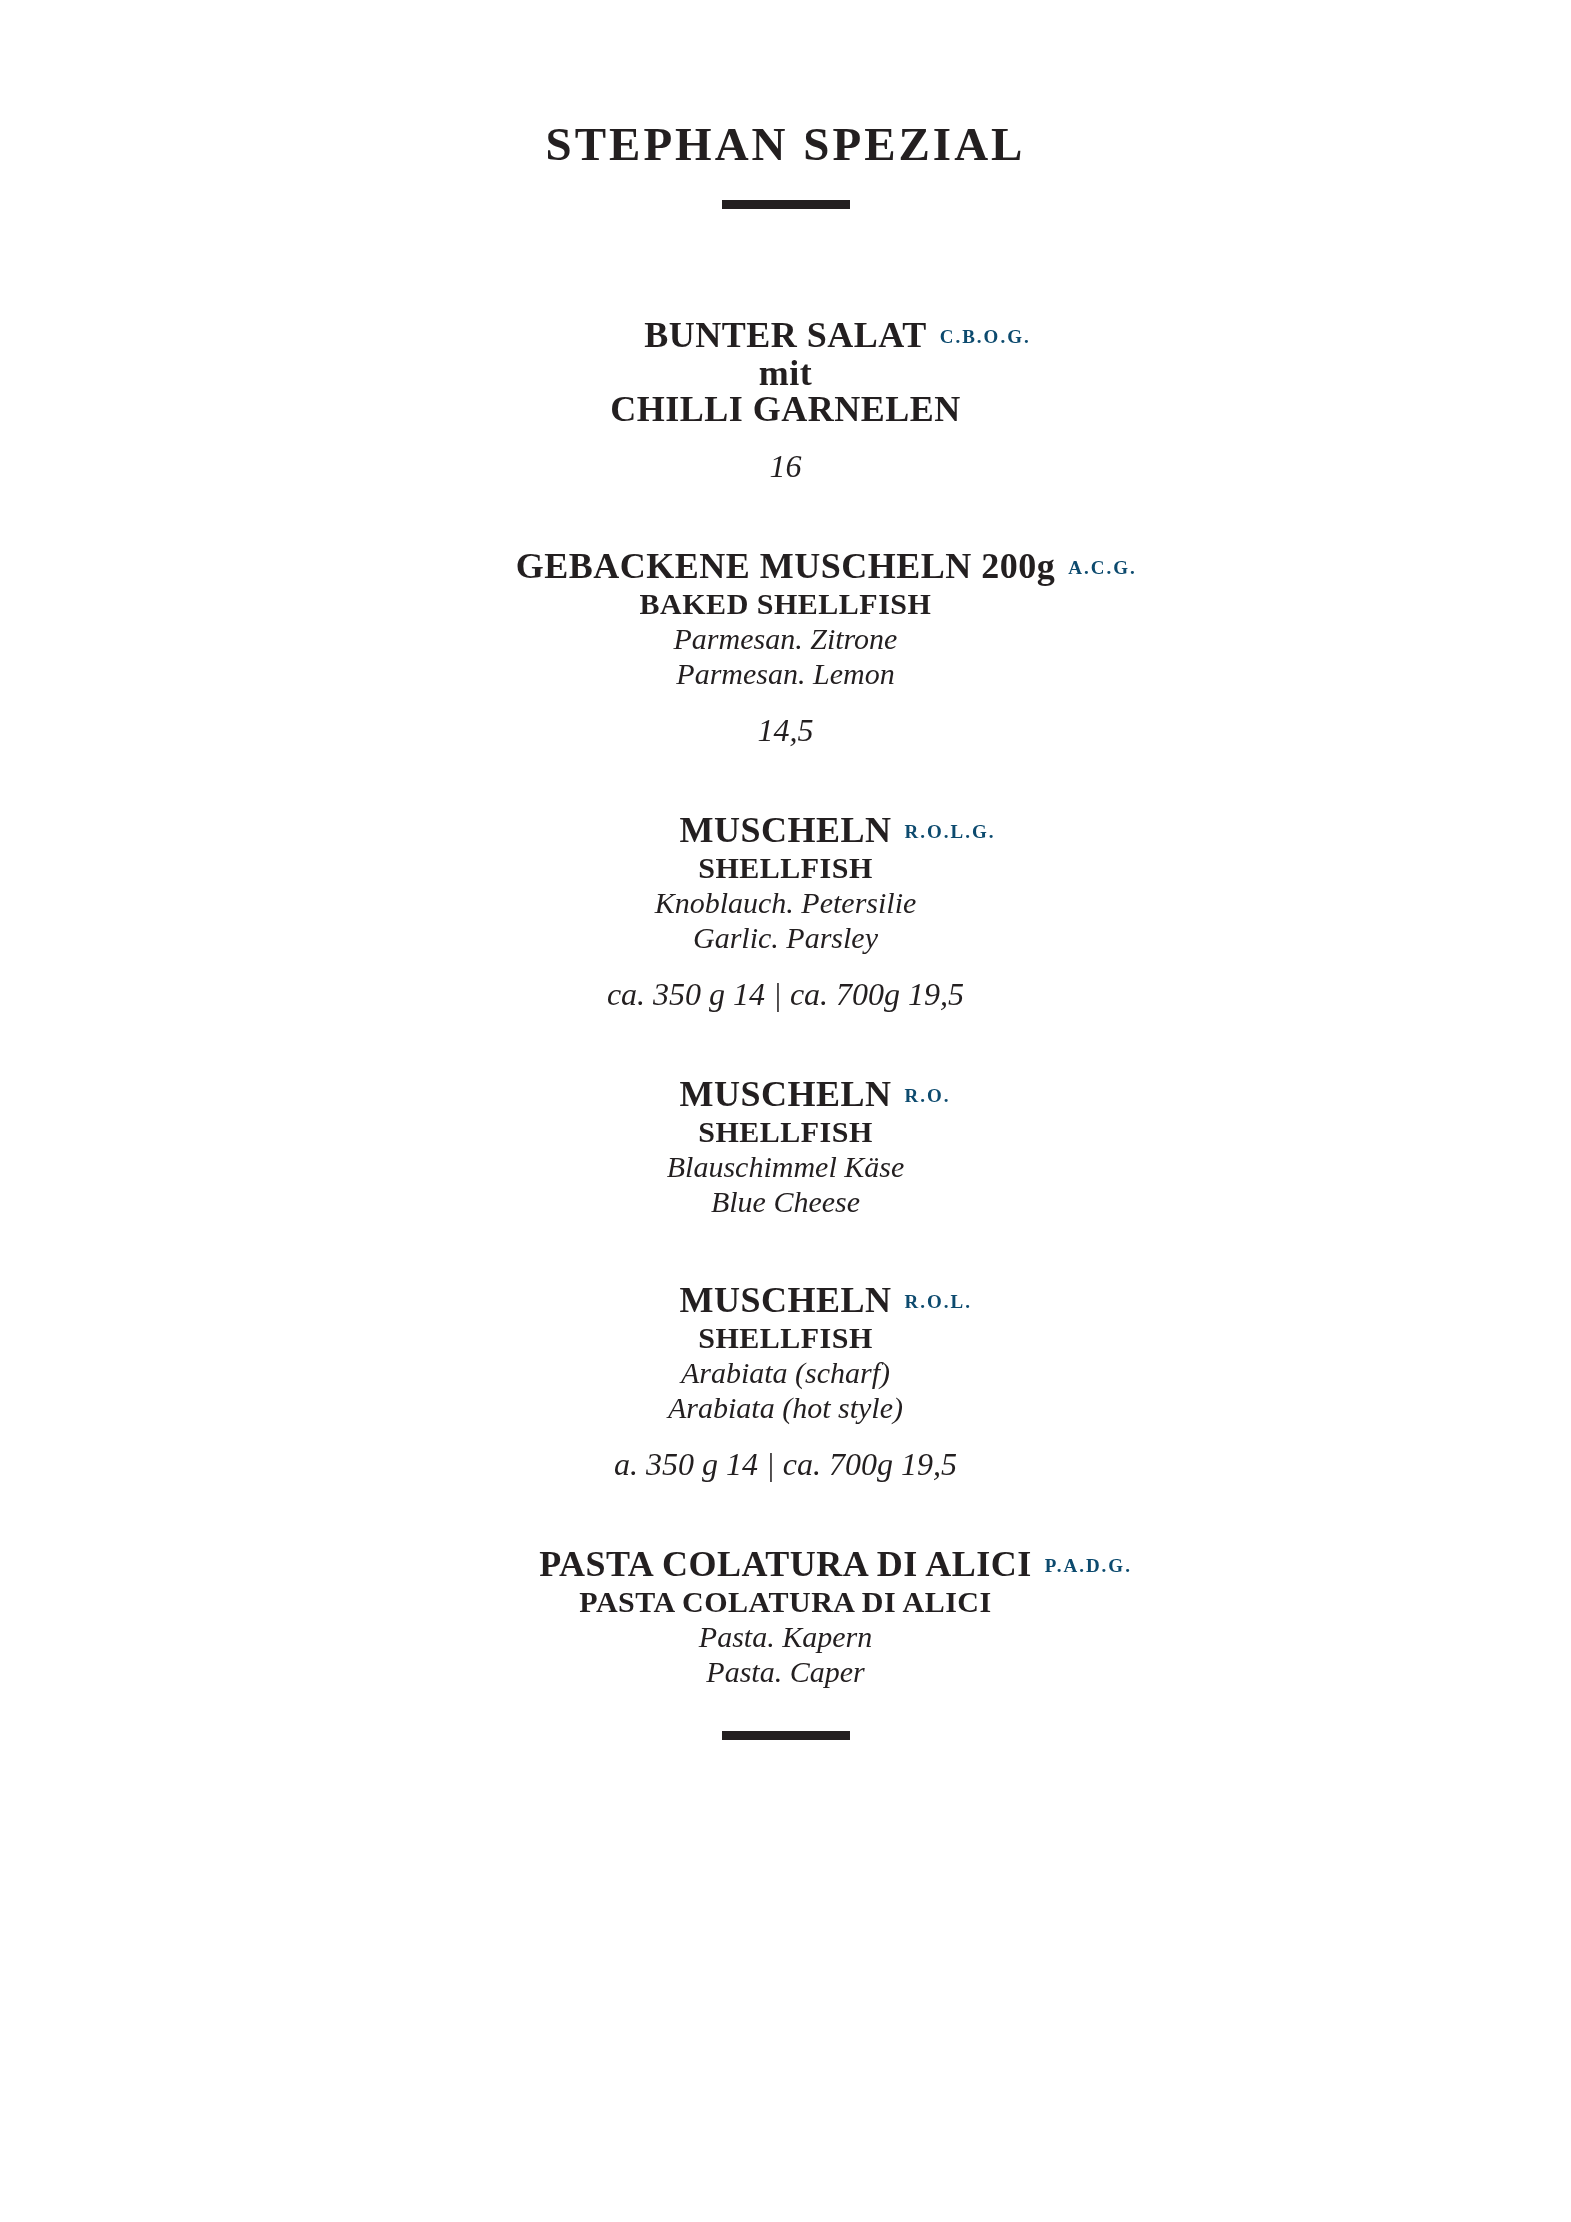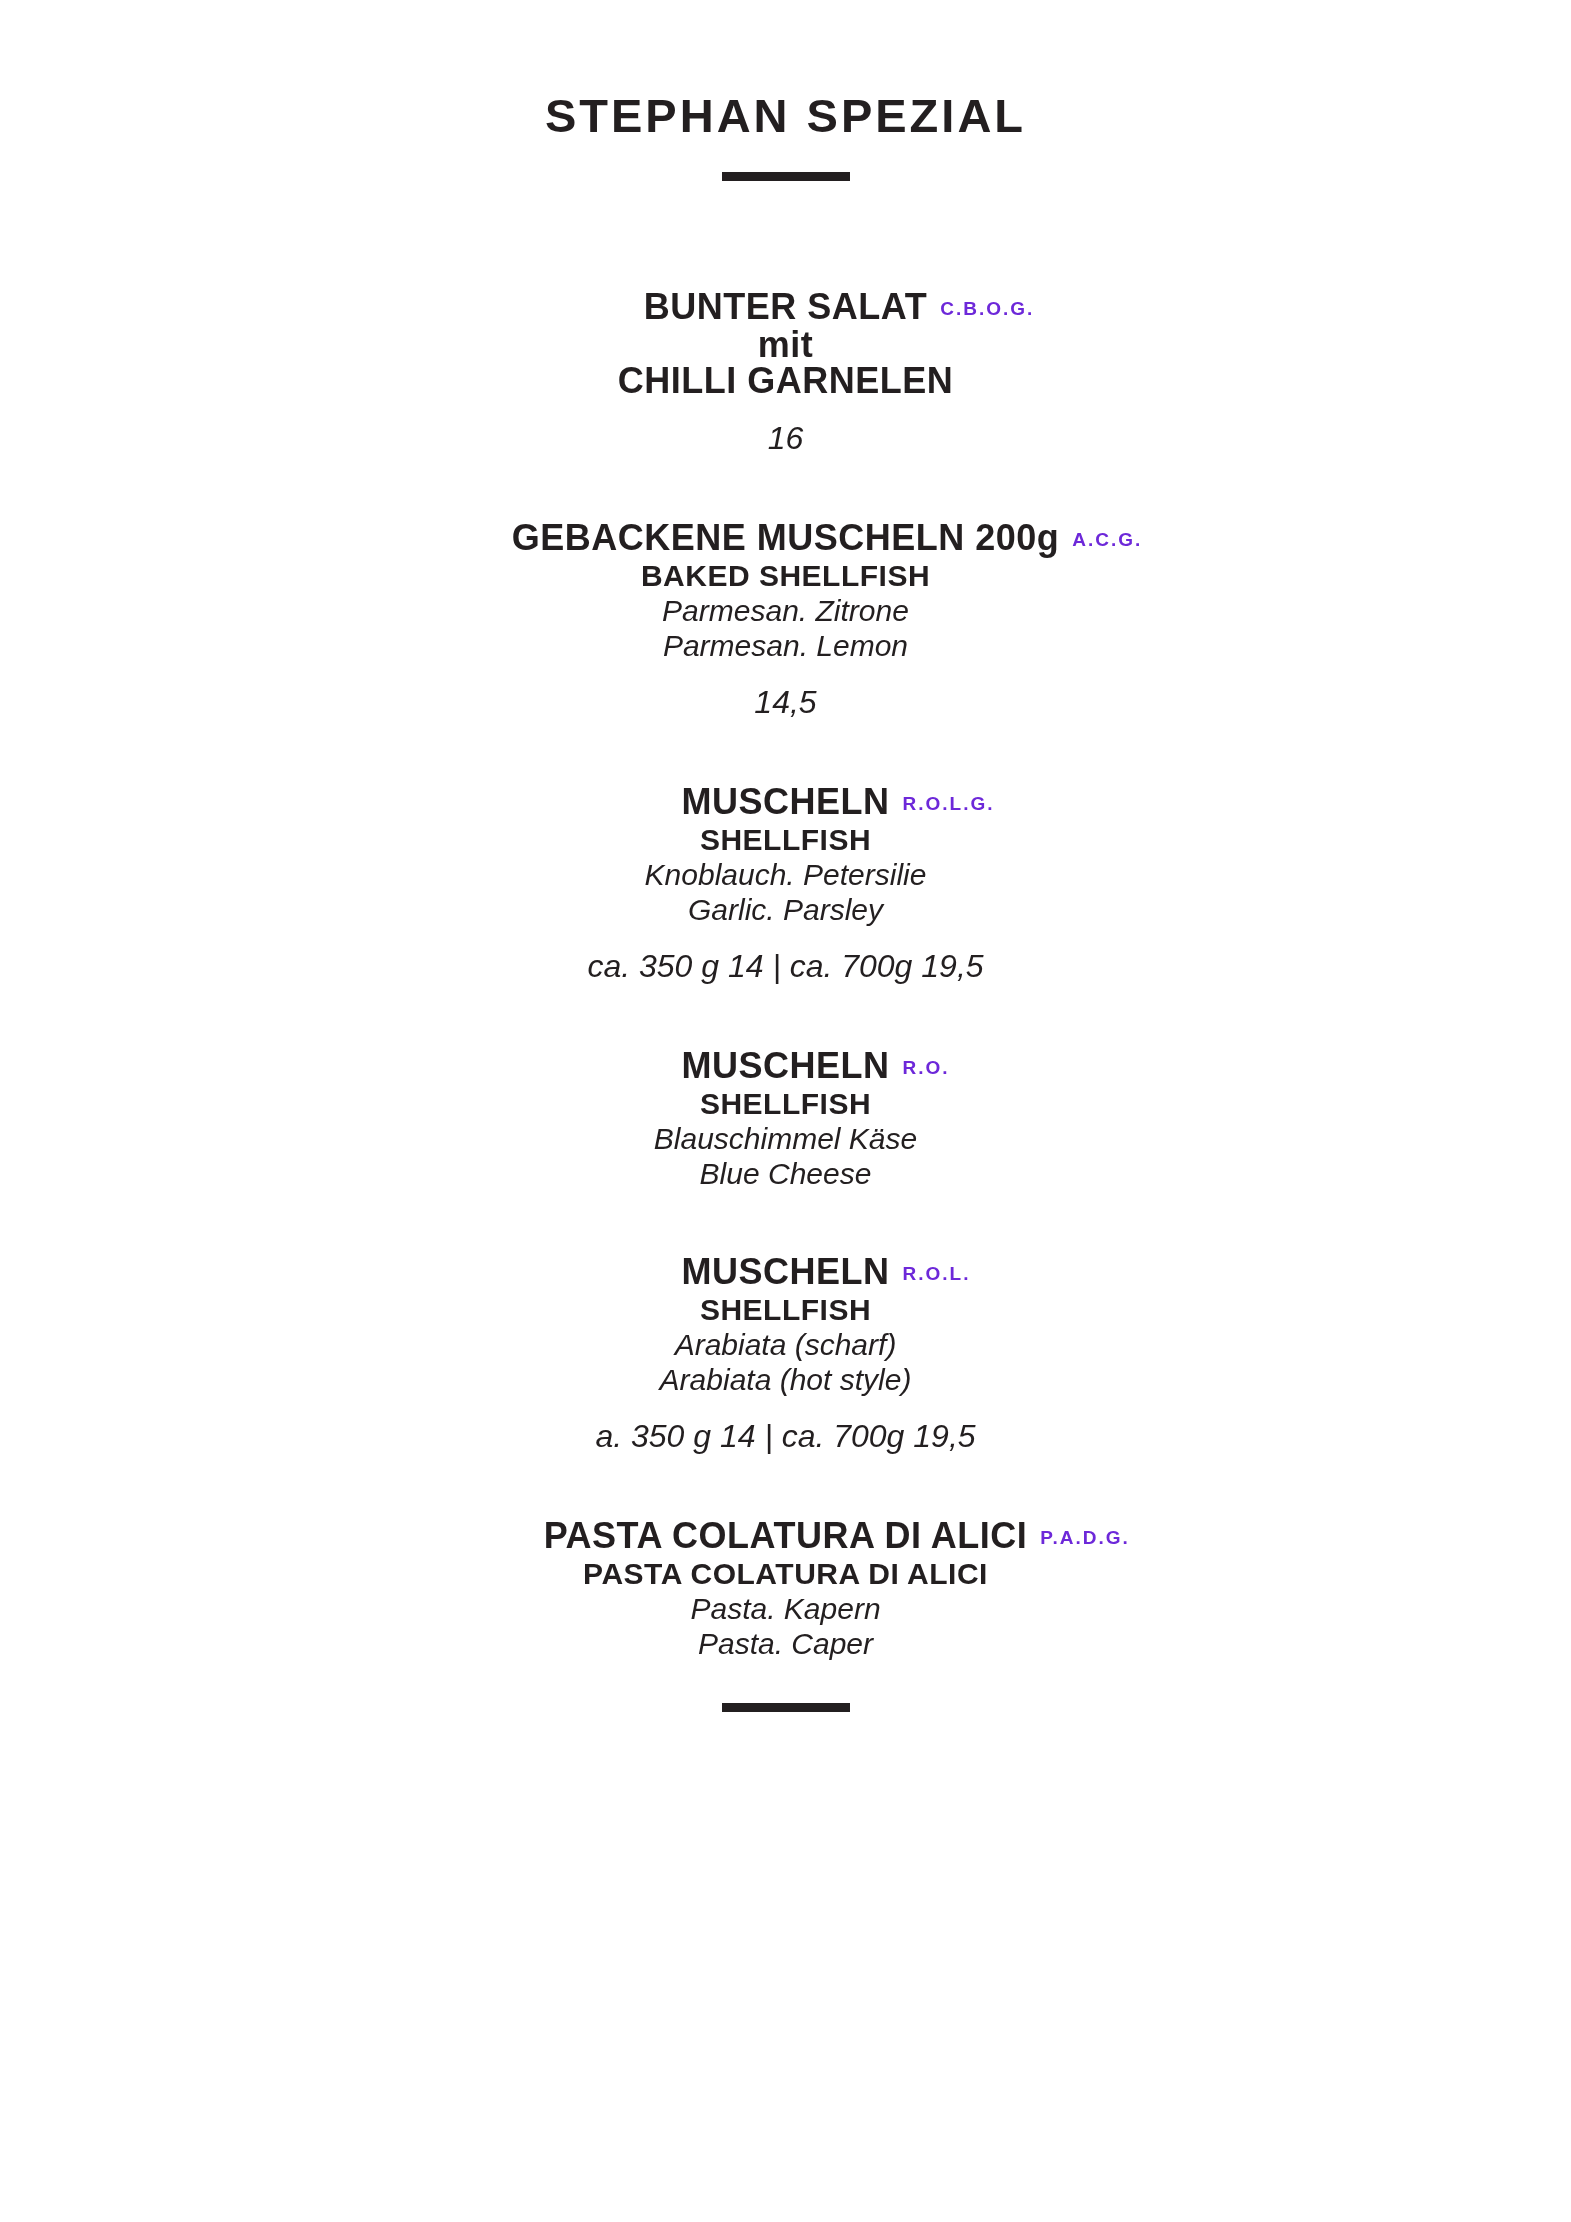--- a/index.html
+++ b/index.html
@@ -7,24 +7,24 @@
     margin: 0;
     padding: 0;
     background: #ffffff;
   }
   .page {
     position: relative;
     width: 1571px;
     height: 2222px;
     background: #ffffff;
     color: #231f20;
-    font-family: Liberation Sans, sans-serif;
+    font-family: Liberation Serif, serif;
     text-align: center;
     box-sizing: border-box;
-    padding-top: 88px;
+    padding-top: 116px;
     overflow: hidden;
   }
   .menu-title {
     margin: 0;
     font-size: 47px;
     line-height: 56px;
     font-weight: bold;
     letter-spacing: 3px;
   }
   .divider {
@@ -60,21 +60,21 @@
     white-space: nowrap;
   }
   .allergens {
     position: absolute;
     left: 100%;
     top: 2px;
     margin-left: 13px;
     font-size: 19px;
     font-weight: bold;
     letter-spacing: 2px;
-    color: #6d28d9;
+    color: #0c4a6e;
     white-space: nowrap;
   }
   .item-subtitle {
     font-size: 30px;
     font-weight: bold;
     line-height: 35px;
     letter-spacing: 0.5px;
   }
   .item-desc {
     font-size: 30px;

